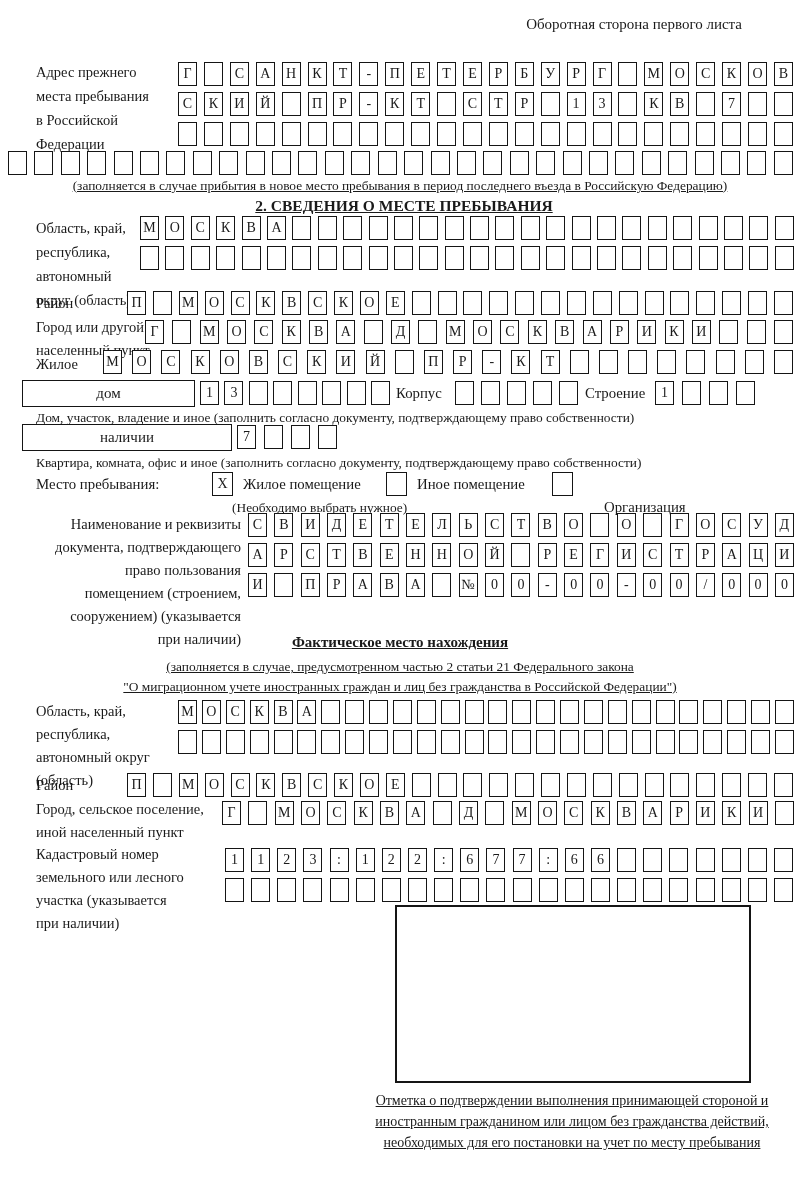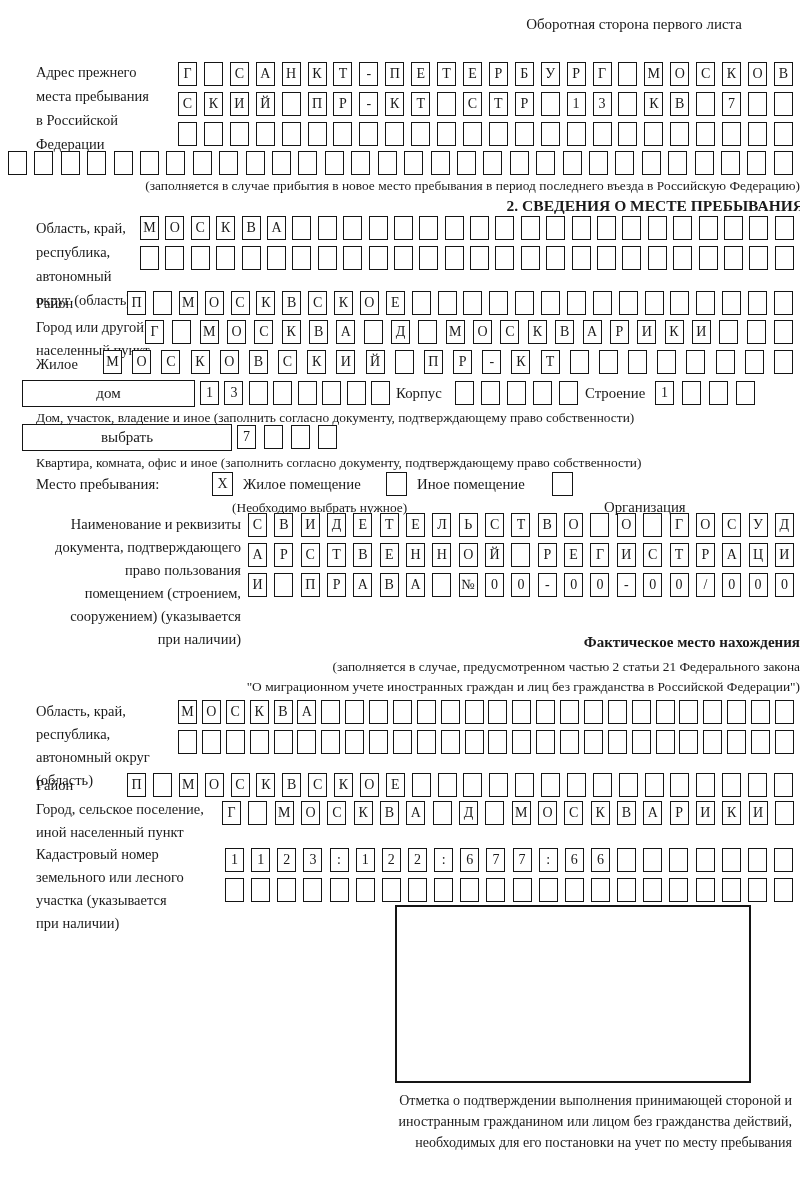--- a/index.html
+++ b/index.html
@@ -2,21 +2,21 @@
 <html><head>
 <meta charset="utf-8">
 <style>
   html,body{margin:0;padding:0;background:#fff;}
   body{width:800px;height:1180px;position:relative;
        font-family:"Liberation Serif","DejaVu Serif",serif;color:#1a1a1a;}
   .abs{position:absolute;}
   .lbl{font-size:14.5px;line-height:24px;white-space:pre-line;}
   .lbl.tight{line-height:23px;}
   .note{font-size:13.4px;}
-  .center{text-align:right;}
+  .center{text-align:center;text-decoration:underline;}
   .bold{font-weight:bold;}
   .cells{display:flex;justify-content:space-between;height:25px;}
   .cell{width:19px;height:24px;border:1.6px solid #151515;box-sizing:border-box;
         display:flex;align-items:center;justify-content:center;
         font-size:14px;background:#fff;flex:0 0 auto;}
   .wbox{border:1.6px solid #151515;box-sizing:border-box;height:27px;
         display:flex;align-items:center;justify-content:center;font-size:15px;}
   .chk{width:21px;height:24px;border:1.6px solid #151515;box-sizing:border-box;
        display:flex;align-items:center;justify-content:center;font-size:14px;}
   .inline-lbl{font-size:14.8px;line-height:24px;}
@@ -314,21 +314,21 @@
   </div>
 <div class="abs inline-lbl" style="left:585px;top:381px;">Строение</div>
 <div class="abs cells" style="left:655px;top:381px;width:100px;">
     <div class="cell">1</div>
     <div class="cell"></div>
     <div class="cell"></div>
     <div class="cell"></div>
   </div>
 <div class="abs note" style="left:36px;top:410px;">Дом, участок, владение и иное (заполнить согласно документу, подтверждающему право собственности)</div>
 
-<div class="abs wbox" style="left:22px;top:424px;width:210px;">выбрать</div>
+<div class="abs wbox" style="left:22px;top:424px;width:210px;">наличии</div>
 <div class="abs cells" style="left:237px;top:425px;width:100px;">
     <div class="cell">7</div>
     <div class="cell"></div>
     <div class="cell"></div>
     <div class="cell"></div>
   </div>
 <div class="abs note" style="left:36px;top:455px;">Квартира, комната, офис и иное (заполнить согласно документу, подтверждающему право собственности)</div>
 
 <div class="abs inline-lbl" style="left:36px;top:472px;">Место пребывания:</div>
 <div class="abs chk" style="left:212px;top:472px;">X</div>

